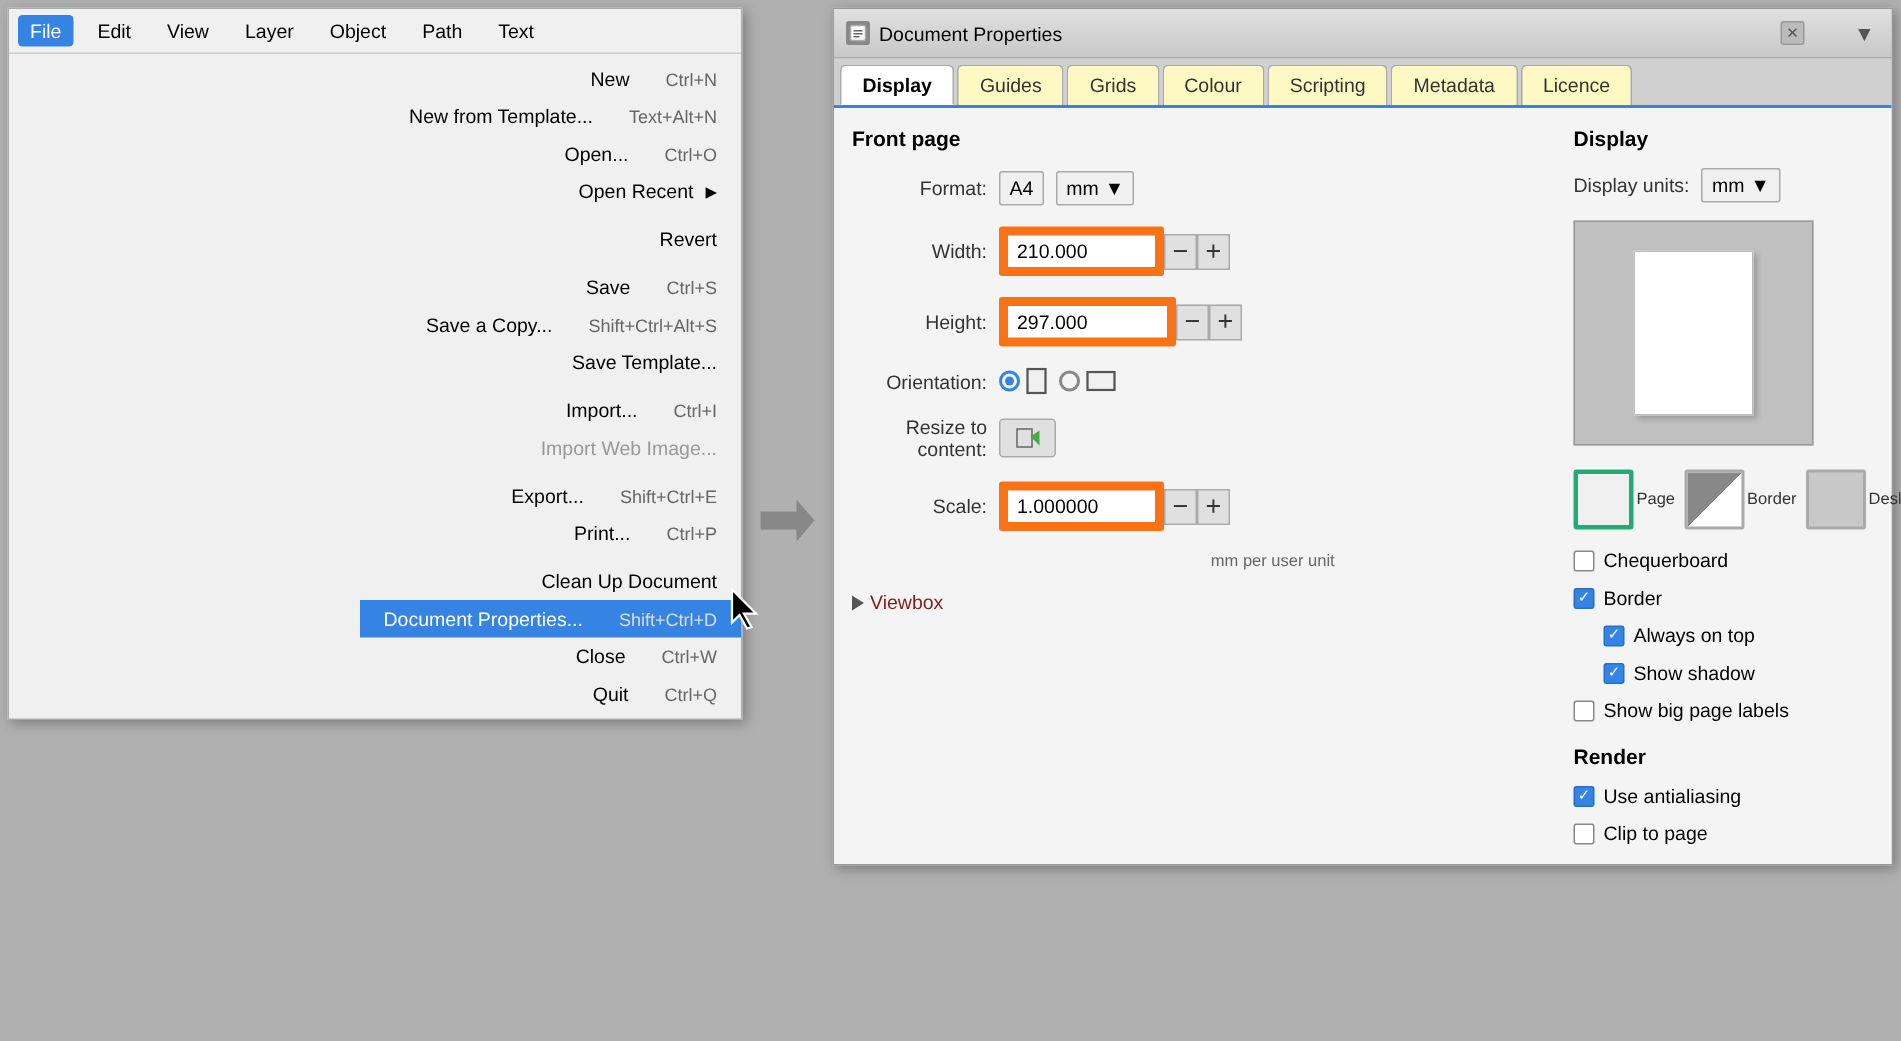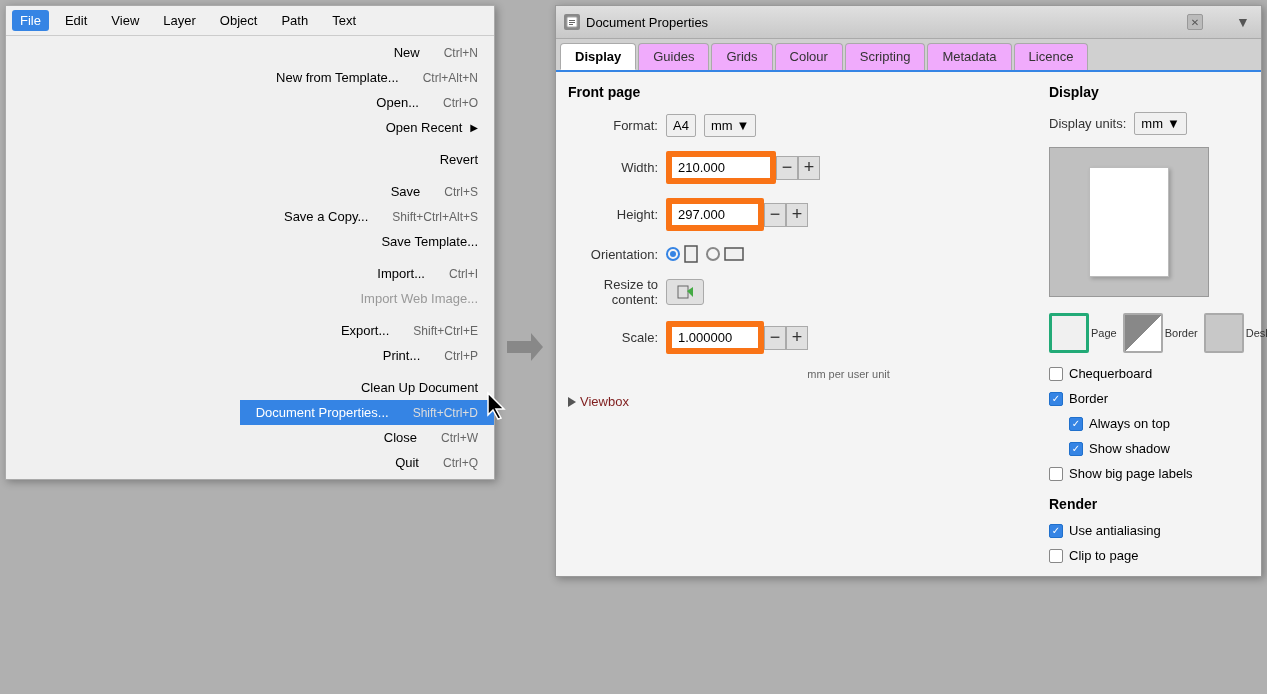--- a/index.html
+++ b/index.html
@@ -186,21 +186,21 @@
       background: #d0d0d0;
       padding: 4px 4px 0 4px;
       gap: 2px;
     }
 
     .panel-tab {
       padding: 5px 14px;
       border: 1px solid #aaa;
       border-bottom: none;
       border-radius: 4px 4px 0 0;
-      background: #f0abfc;
+      background: #fef9c3;
       cursor: pointer;
       font-size: 13px;
       color: #333;
     }
 
     .panel-tab.active {
       background: #fff;
       border-bottom: 1px solid #fff;
       color: #000;
       font-weight: bold;
@@ -491,21 +491,21 @@
   </div>
 
   <div class="menu-items">
 
     <div class="menu-item">
       <span class="menu-item-label">New</span>
       <span class="menu-item-shortcut">Ctrl+N</span>
     </div>
     <div class="menu-item">
       <span class="menu-item-label">New from Template...</span>
-      <span class="menu-item-shortcut">Ctrl+Alt+N</span>
+      <span class="menu-item-shortcut">Text+Alt+N</span>
     </div>
     <div class="menu-item">
       <span class="menu-item-label">Open...</span>
       <span class="menu-item-shortcut">Ctrl+O</span>
     </div>
     <div class="menu-item">
       <span class="menu-item-label">Open Recent</span>
       <span class="menu-item-arrow">▶</span>
     </div>
 
@@ -628,21 +628,21 @@
         <div class="form-stepper">
           <input class="form-input" type="text" style="width: 110px;" value="210.000">
           <div class="stepper-btn" style="font-size:18px;">−</div>
           <div class="stepper-btn" style="font-size:18px;">+</div>
         </div>
       </div>
 
       <div class="form-row">
         <span class="form-label">Height:</span>
         <div class="form-stepper">
-          <input class="form-input" type="text" style="width: 98px;" value="297.000">
+          <input class="form-input" type="text" style="width: 118px;" value="297.000">
           <div class="stepper-btn" style="font-size:18px;">−</div>
           <div class="stepper-btn" style="font-size:18px;">+</div>
         </div>
       </div>
 
       <div class="form-row">
         <span class="form-label">Orientation:</span>
         <div class="radio-option">
           <div class="radio-circle selected"></div>
           <svg width="14" height="18" viewBox="0 0 14 18">
@@ -663,21 +663,21 @@
           <svg width="20" height="18" viewBox="0 0 20 18">
             <rect x="3" y="3" width="10" height="12" fill="#e0e0e0" stroke="#666" stroke-width="1"></rect>
             <polygon points="12,8 18,4 18,14" fill="#4a4"></polygon>
           </svg>
         </div>
       </div>
 
       <div class="form-row">
         <span class="form-label">Scale:</span>
         <div class="form-stepper">
-          <input class="form-input" type="text" style="width: 98px;" value="1.000000">
+          <input class="form-input" type="text" style="width: 110px;" value="1.000000">
           <div class="stepper-btn" style="font-size:18px;">−</div>
           <div class="stepper-btn" style="font-size:18px;">+</div>
         </div>
       </div>
       <div class="form-hint">mm per user unit</div>
 
       <div class="viewbox-toggle">
         <span class="triangle-right"></span>
         <span>Viewbox</span>
       </div>

